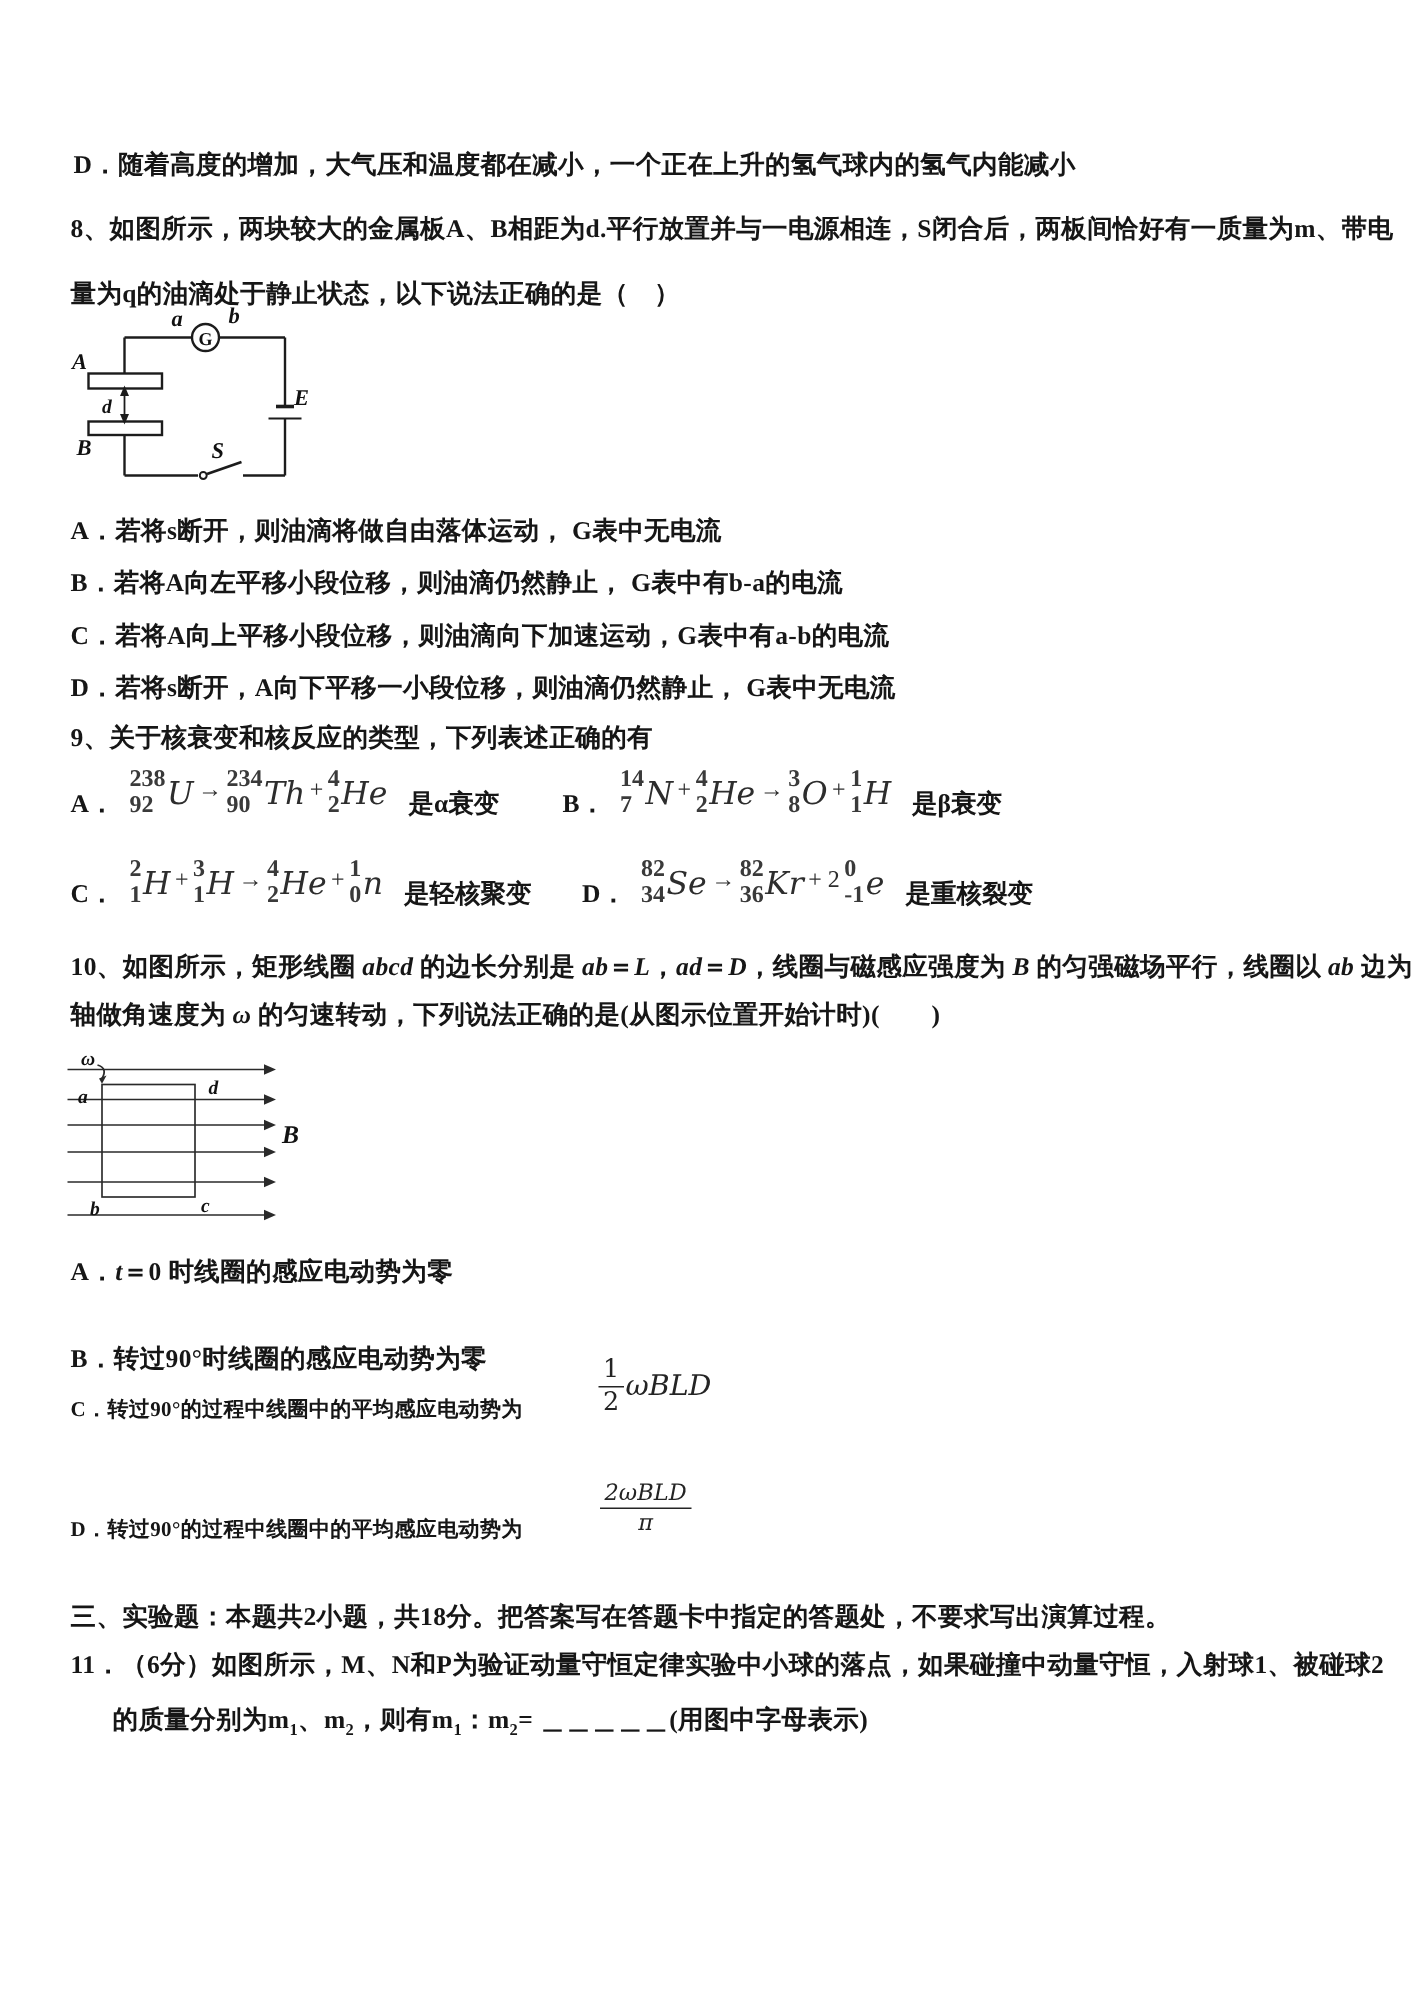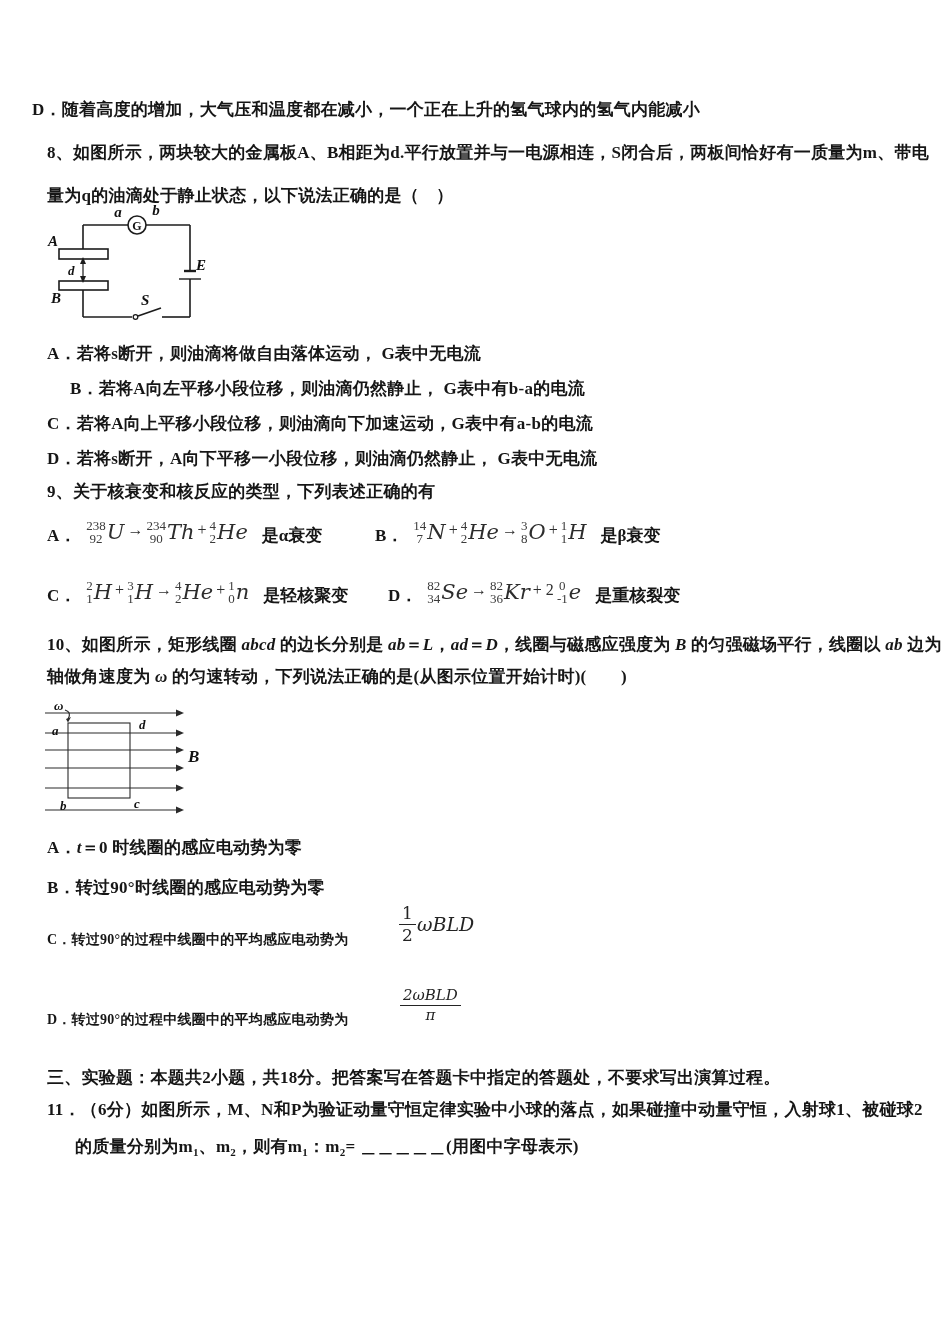--- a/index.html
+++ b/index.html
@@ -9,42 +9,42 @@
     overflow:hidden;
   }
   .ln{position:absolute;font-size:17px;font-weight:700;white-space:nowrap;letter-spacing:.25px;line-height:1.25;}
   .it{font-style:italic;text-align:center;}
   sub{font-size:11px;line-height:1;}
   
   .eqrow{position:absolute;display:flex;align-items:flex-end;height:42px;white-space:nowrap;}
   .eqrow .lbl{font-size:17px;font-weight:700;}
   .eq{display:inline-flex;align-items:center;margin:0 6px 1px 10px;color:#2d2d2d;}
   .nuc{display:inline-flex;align-items:center;}
-  .ss{display:inline-flex;flex-direction:column;align-items:center;font-size:13px;line-height:1.05;margin-right:1px;color:#3a3a3a;font-weight:400;}
+  .ss{display:inline-flex;flex-direction:column;align-items:flex-start;font-size:16px;line-height:1.05;margin-right:1px;color:#3a3a3a;font-weight:700;}
   .sym{font-family:"DejaVu Serif",serif;font-style:italic;font-size:21px;font-weight:400;line-height:1;}
   .op{font-size:16px;font-weight:400;margin:0 3px;color:#2d2d2d;position:relative;top:-2px;}
   .tail{font-size:17px;font-weight:700;margin-left:8px;}
   
   .optmath{position:absolute;white-space:nowrap;}
   .optmath .txt{position:absolute;left:0;font-size:14px;font-weight:700;white-space:nowrap;letter-spacing:.25px;}
   .frac{position:absolute;display:inline-flex;flex-direction:column;align-items:center;font-family:"DejaVu Serif",serif;font-weight:400;color:#242424;line-height:1.1;}
   .frac .num{padding:0 3px 1px;border-bottom:1.4px solid #242424;font-size:17px;}
   .frac .den{font-size:17px;padding-top:1px;}
   .frac.fit .num,.frac.fit .den{font-style:italic;font-size:15px;}
   .mathsuffix{position:absolute;font-family:"DejaVu Serif",serif;font-style:italic;font-size:19px;font-weight:400;color:#242424;}
   
   .diagram{position:absolute;}
   svg text{font-family:"Liberation Serif","DejaVu Serif",serif;}
   .sv-lbl{font-style:italic;font-weight:700;font-size:15px;fill:#111;}
   .sv-lbl-sm{font-style:italic;font-weight:700;font-size:13px;fill:#111;}
 </style>
 </head>
 <body>
 
-<div class="ln" style="left:32px;top:99px;">D．随着高度的增加，大气压和温度都在减小，一个正在上升的氢气球内的氢气内能减小</div>
+<div class="ln" style="left:49px;top:99px;">D．随着高度的增加，大气压和温度都在减小，一个正在上升的氢气球内的氢气内能减小</div>
 
 <div class="ln" style="left:47px;top:142px;">8、如图所示，两块较大的金属板A、B相距为d.平行放置并与一电源相连，S闭合后，两板间恰好有一质量为m、带电</div>
 <div class="ln" style="left:47px;top:185px;">量为q的油滴处于静止状态，以下说法正确的是（　）</div>
 
 <div class="diagram" style="left:40px;top:200px;">
   <svg width="180" height="128" viewBox="0 0 180 128">
     <g stroke="#1c1c1c" stroke-width="1.6" fill="none">
 
       <path d="M43,25 H88"></path>
       <circle cx="97" cy="25" r="9"></circle>
@@ -76,21 +76,21 @@
     <text x="97" y="30" text-anchor="middle" style="font-weight:700;font-size:12px;fill:#111;">G</text>
     <text x="8" y="46" class="sv-lbl">A</text>
     <text x="11" y="103" class="sv-lbl">B</text>
     <text x="28" y="75" class="sv-lbl-sm">d</text>
     <text x="156" y="70" class="sv-lbl">E</text>
     <text x="101" y="105" class="sv-lbl">S</text>
   </svg>
 </div>
 
 <div class="ln" style="left:47px;top:343px;">A．若将s断开，则油滴将做自由落体运动， G表中无电流</div>
-<div class="ln" style="left:47px;top:378px;margin-left:23px;">B．若将A向左平移小段位移，则油滴仍然静止， G表中有b-a的电流</div>
+<div class="ln" style="left:47px;top:378px;">B．若将A向左平移小段位移，则油滴仍然静止， G表中有b-a的电流</div>
 <div class="ln" style="left:47px;top:413px;">C．若将A向上平移小段位移，则油滴向下加速运动，G表中有a-b的电流</div>
 <div class="ln" style="left:47px;top:448px;">D．若将s断开，A向下平移一小段位移，则油滴仍然静止， G表中无电流</div>
 
 <div class="ln" style="left:47px;top:481px;">9、关于核衰变和核反应的类型，下列表述正确的有</div>
 
 <div class="eqrow" style="left:47px;top:505px;">
   <span class="lbl">A．</span>
   <span class="eq">
       <span class="nuc">
         <span class="ss">
@@ -249,21 +249,21 @@
     <text x="14" y="12" class="sv-lbl-sm">ω</text>
     <text x="12" y="37" class="sv-lbl-sm">a</text>
     <text x="99" y="31" class="sv-lbl-sm">d</text>
     <text x="20" y="112" class="sv-lbl-sm">b</text>
     <text x="94" y="110" class="sv-lbl-sm">c</text>
     <text x="148" y="64" class="sv-lbl" style="font-size:17px;">B</text>
   </svg>
 </div>
 
 <div class="ln" style="left:47px;top:837px;"><span>A．</span><span class="it">t</span><span>＝0 时线圈的感应电动势为零</span></div>
-<div class="ln" style="left:47px;top:877px;">B．转过90°时线圈的感应电动势为零</div>
+<div class="ln" style="left:47px;top:895px;">B．转过90°时线圈的感应电动势为零</div>
 
 <div class="optmath" style="left:47px;top:903px;width:700px;height:52px;">
   <span class="txt" style="top:28px;">C．转过90°的过程中线圈中的平均感应电动势为</span>
   <span class="frac" style="left:352px;top:1px;">
     <span class="num">1</span>
     <span class="den">2</span>
   </span>
   <span class="mathsuffix" style="left:370px;top:10px;">ωBLD</span>
 </div>
 

